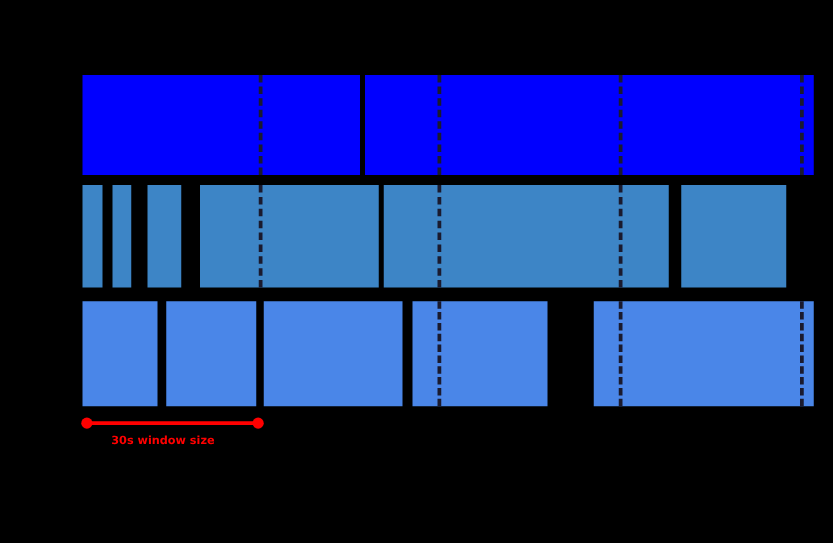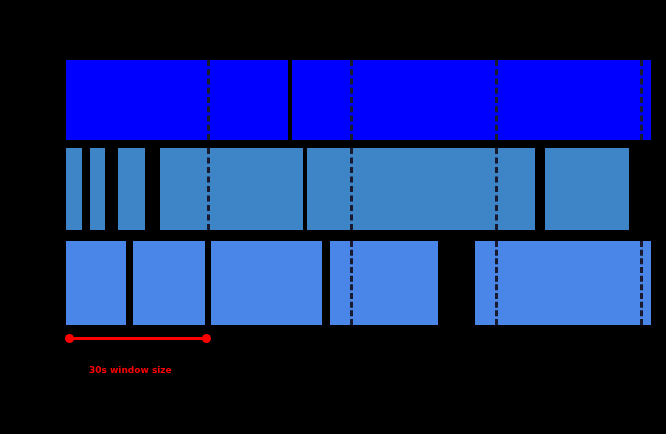--- a/index.html
+++ b/index.html
@@ -41,21 +41,20 @@
     border-radius: 50%;
     background: #FF0000;
   }
   .annotation-label {
     position: absolute;
     color: #FF0000;
     font-size: 9px;
     font-weight: bold;
     white-space: nowrap;
     font-family: "DejaVu Sans", "Liberation Sans", sans-serif;
-    margin-top: 17px;
   }
 </style>
 </head>
 <body>
 
 <div id="canvas">
 
   <div id="tracks">
       <div class="row-band" style="left: 0px; top: 60px; height: 80px; width: 651px;">
         <div class="segment" style="left: 66px; width: 222px; background: rgb(0, 0, 255);"></div>

